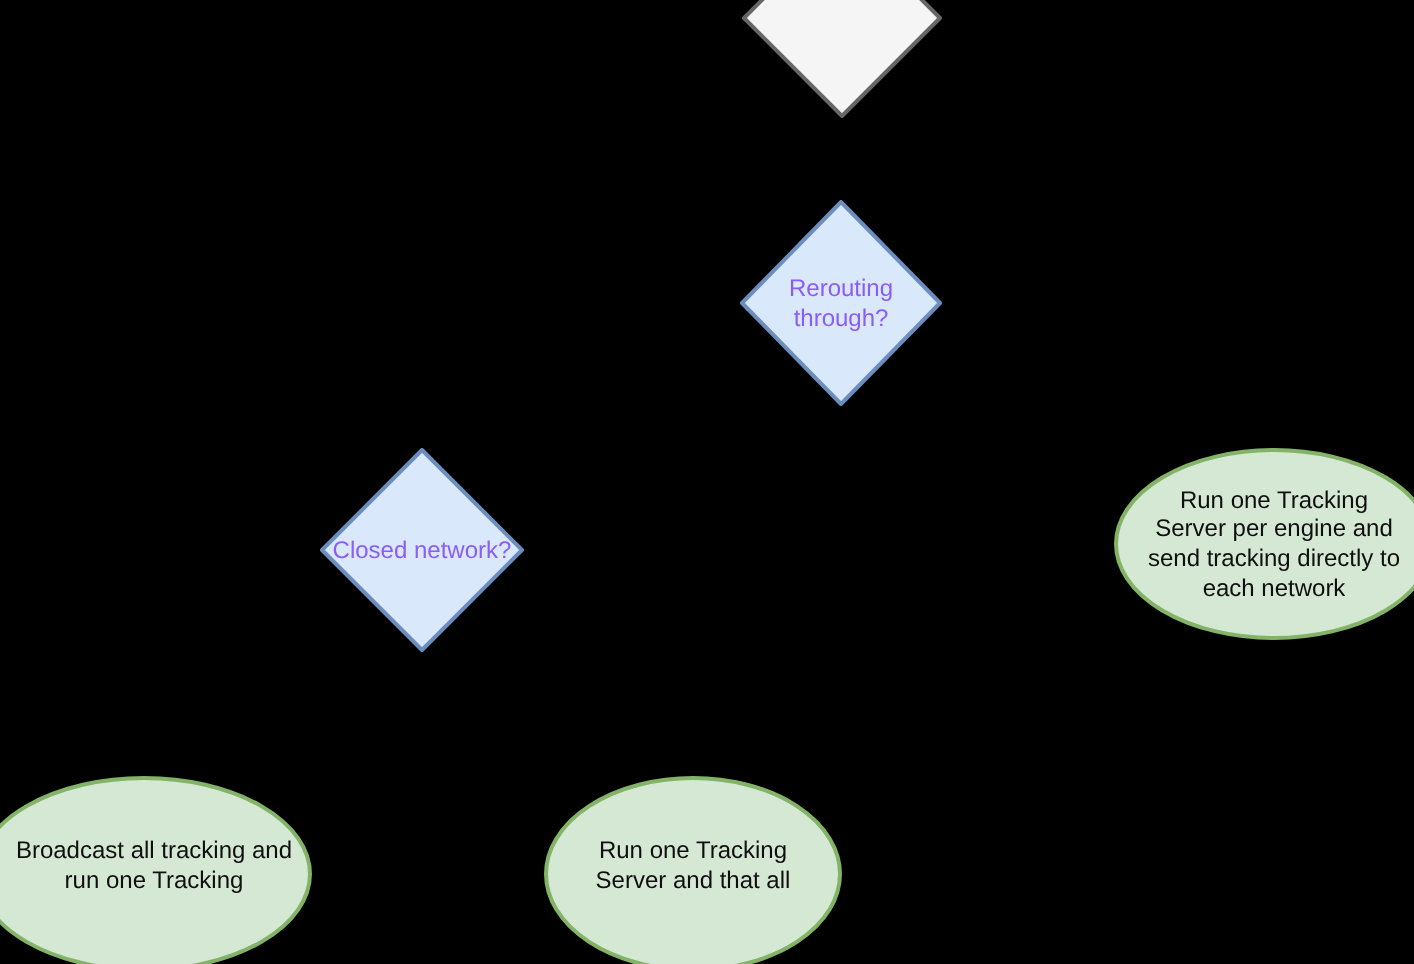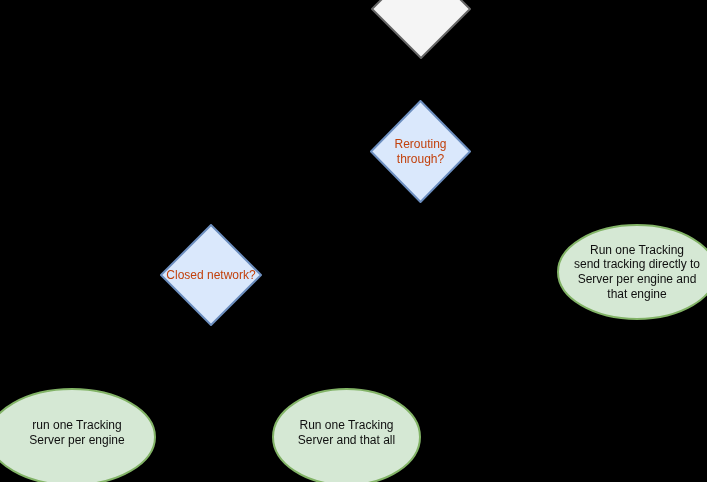--- a/index.html
+++ b/index.html
@@ -34,21 +34,21 @@
     left: 0;
     top: 0;
     width: 100%;
     height: 100%;
   }
   .diamond .label {
     position: relative;
     z-index: 2;
     text-align: center;
     line-height: 1.18;
-    color: #c2410c;
+    color: #8b5cf6;
     font-size: 12px;
     white-space: nowrap;
     pointer-events: none;
   }
 
   
   .ellipse {
     display: flex;
     align-items: center;
     justify-content: center;
@@ -122,33 +122,33 @@
       <span class="ln">Closed network?</span>
     </div>
   </div>
 
   <div class="node ellipse" id="node-out-direct">
     <svg class="shape" viewBox="0 0 160 96" preserveAspectRatio="none">
       <ellipse cx="80" cy="48" rx="79" ry="47" fill="#d5e8d4" stroke="#82b366" stroke-width="2"></ellipse>
     </svg>
     <div class="label">
       <span class="ln">Run one Tracking</span>
+      <span class="ln">Server per engine and</span>
       <span class="ln">send tracking directly to</span>
-      <span class="ln">Server per engine and</span>
-      <span class="ln">that engine</span>
+      <span class="ln">each network</span>
     </div>
   </div>
 
   <div class="node ellipse" id="node-out-broadcast">
     <svg class="shape" viewBox="0 0 168 98" preserveAspectRatio="none">
       <ellipse cx="84" cy="49" rx="83" ry="48" fill="#d5e8d4" stroke="#82b366" stroke-width="2"></ellipse>
     </svg>
     <div class="label">
+      <span class="ln">Broadcast all tracking and</span>
       <span class="ln">run one Tracking</span>
-      <span class="ln">Server per engine</span>
     </div>
   </div>
 
   <div class="node ellipse" id="node-out-single">
     <svg class="shape" viewBox="0 0 149 98" preserveAspectRatio="none">
       <ellipse cx="74.5" cy="49" rx="73.5" ry="48" fill="#d5e8d4" stroke="#82b366" stroke-width="2"></ellipse>
     </svg>
     <div class="label">
       <span class="ln">Run one Tracking</span>
       <span class="ln">Server and that all</span>

